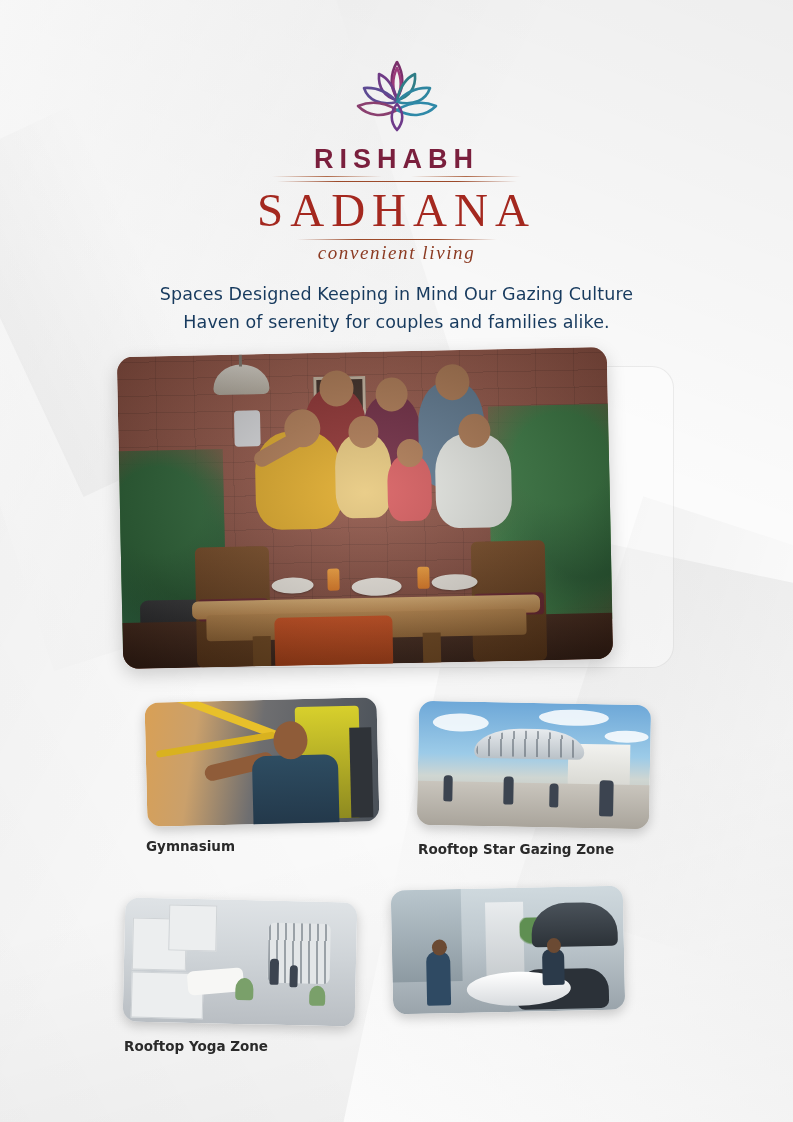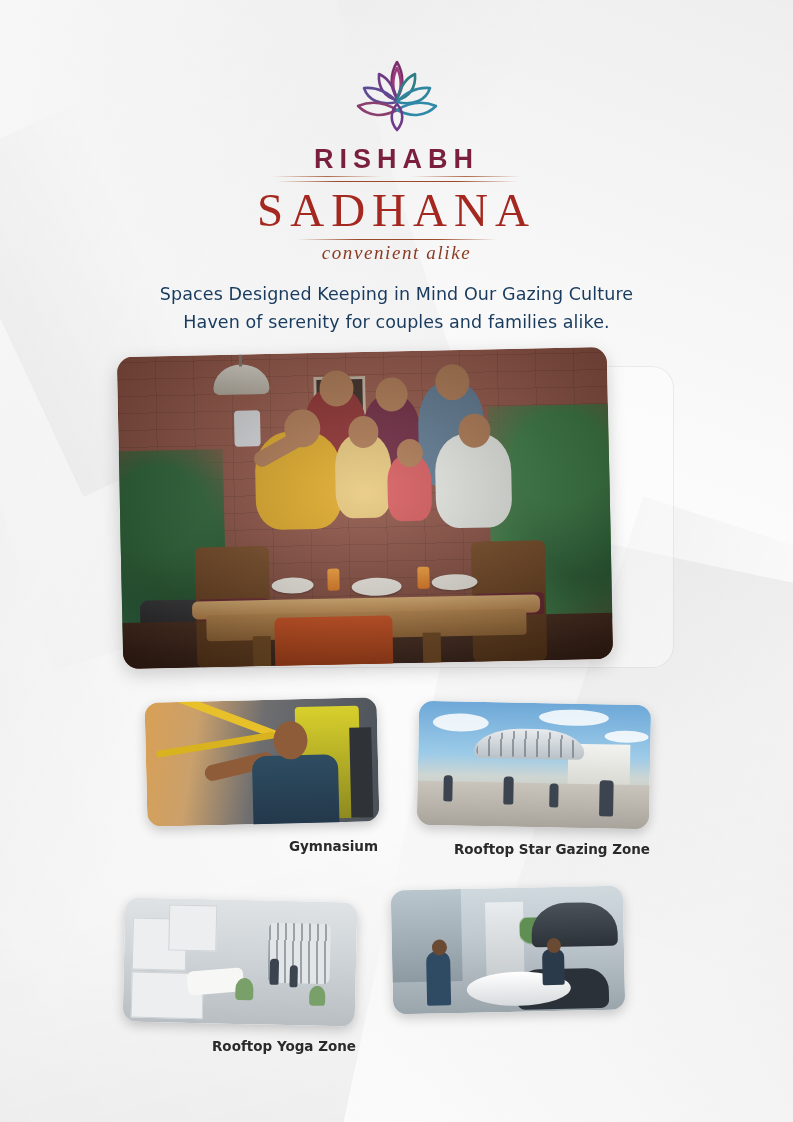--- a/index.html
+++ b/index.html
@@ -260,21 +260,21 @@
   .card-img {
     width: 232px;
     height: 124px;
     border-radius: 14px;
     overflow: hidden;
     position: relative;
     box-shadow: 0 4px 12px rgba(0,0,0,0.2);
   }
   .card-caption {
     margin-top: 14px;
-    text-align: right;
+    text-align: left;
     font-size: 13.5px;
     font-weight: 700;
     color: #2a2a2a;
     font-family: "DejaVu Sans", sans-serif;
   }
   .card.c1 { left: 146px; top: 0; }
   .card.c2 { left: 418px; top: 3px; }
   .card.c3 { left: 124px; top: 200px; }
   .card.c4 { left: 392px; top: 188px; }
   .card.c1 .card-img { transform: rotate(-1.4deg); }
@@ -417,21 +417,21 @@
         <path d="M88 34 C84 46 72 52 55 48 C64 38 75 33 88 34 Z" stroke="#2f86a0"></path>
         <path d="M16 52 C26 62 40 64 55 56 C42 48 28 47 16 52 Z" stroke="#8a3f6f"></path>
         <path d="M94 52 C84 62 70 64 55 56 C68 48 82 47 94 52 Z" stroke="#2f89a8"></path>
         <path d="M55 50 C48 58 48 68 55 76 C62 68 62 58 55 50 Z" stroke="#6e3a8a"></path>
       </g>
     </svg>
     <div class="brand-top">RISHABH</div>
     <div class="rule-row"></div>
     <div class="brand-main">SADHANA</div>
     <div class="rule-bottom"></div>
-    <div class="brand-sub">convenient alike</div>
+    <div class="brand-sub">convenient living</div>
   </div>
   <div class="side-rule" style="left:272px;top:176px;"></div>
   <div class="side-rule" style="right:272px;top:176px;"></div>
 
   <div class="tagline">
     <div>Spaces Designed Keeping in Mind Our Gazing Culture</div>
     <div>Haven of serenity for couples and families alike.</div>
   </div>
 
   <div class="hero-shadow"></div>

